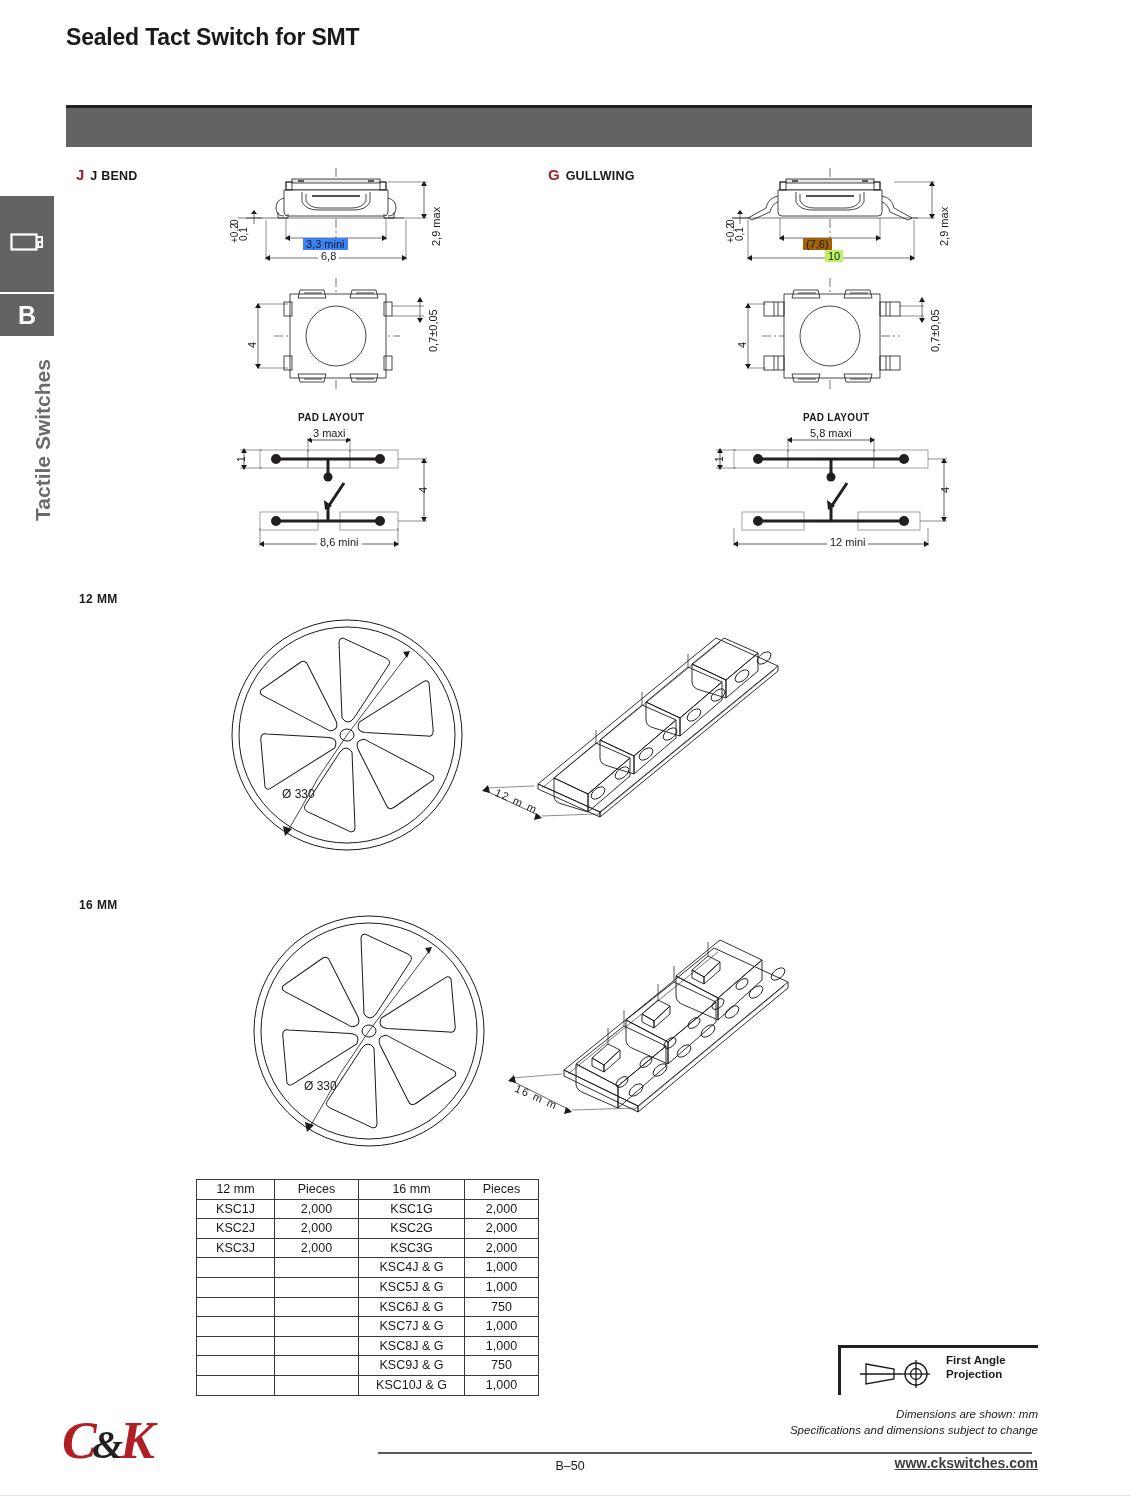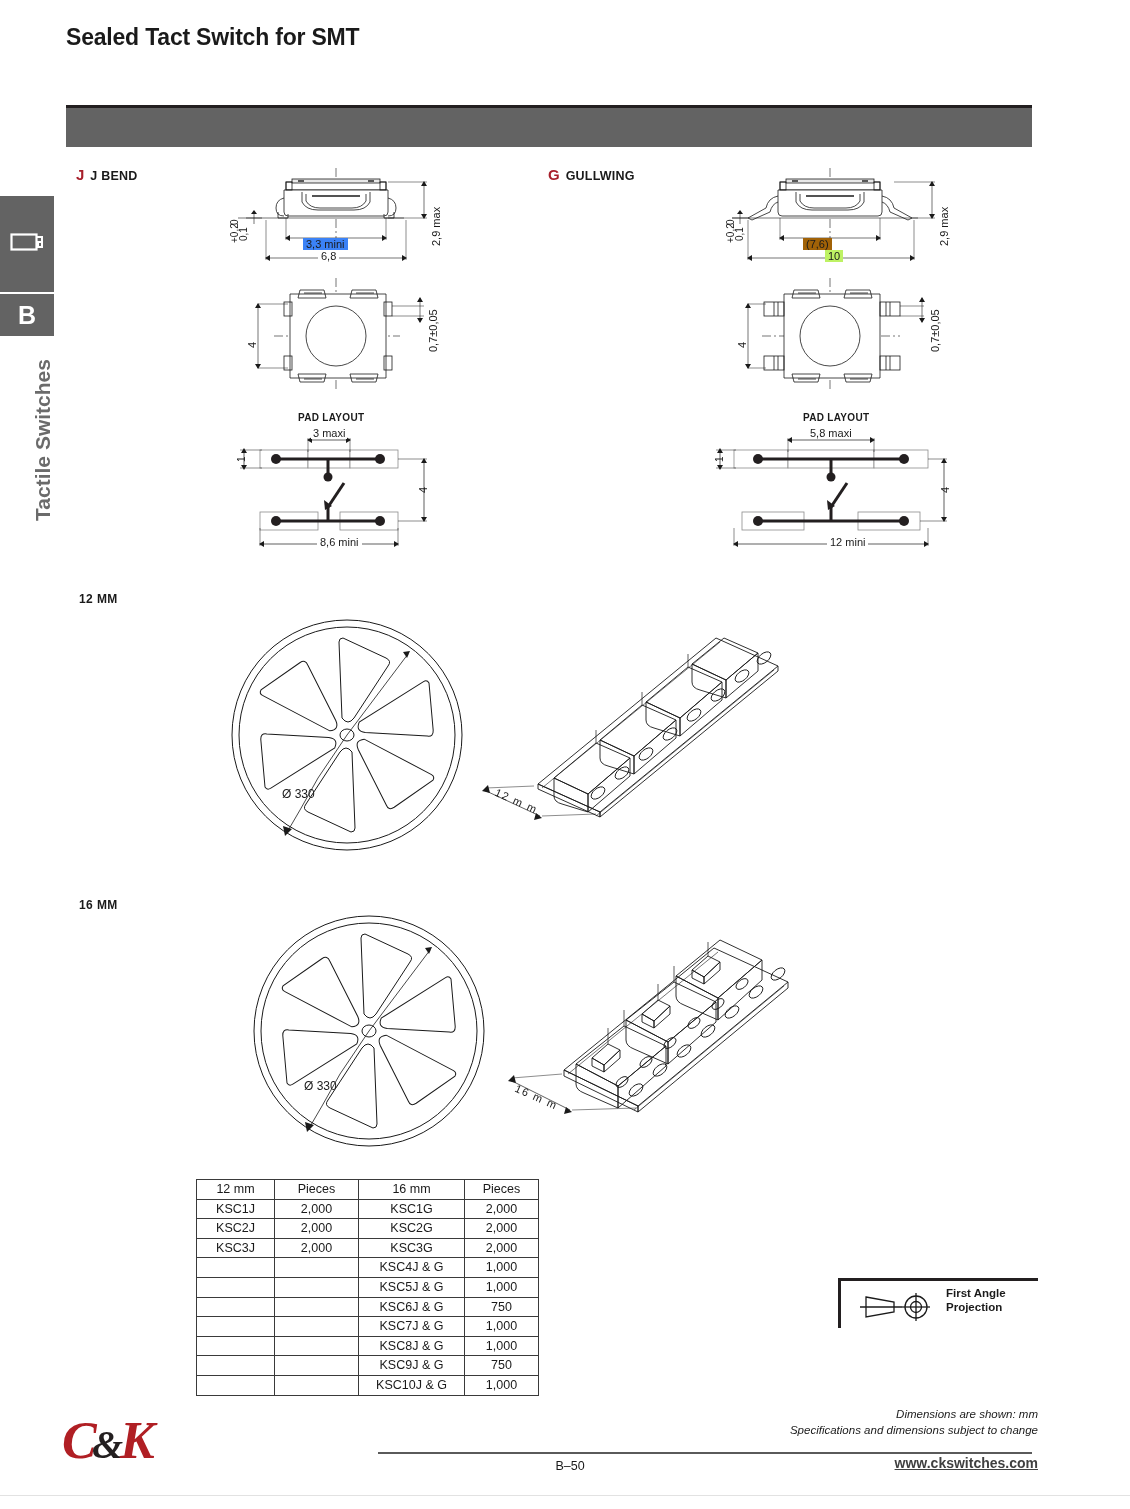--- a/index.html
+++ b/index.html
@@ -65,21 +65,21 @@
     height:18.6px; line-height:18.6px; padding:0 4px;
     text-align:center; font-weight:normal; color:#1a1a1a;
   }
   #pack-table .c1 { width:78px; }
   #pack-table .c2 { width:84px; }
   #pack-table .c3 { width:106px; }
   #pack-table .c4 { width:74px; }
   #pack-table thead td { font-weight:normal; }
 
   
-  #proj-block { position:absolute; left:838px; top:1278px; width:210px; height:52px; }
+  #proj-block { position:absolute; left:838px; top:1345px; width:210px; height:52px; }
   #proj-corner {
     position:absolute; left:0; top:0; width:200px; height:50px;
     border-top:3px solid #231f20; border-left:3px solid #231f20;
   }
   #proj-text { position:absolute; left:108px; top:8px; font-size:11.5px; font-weight:bold; line-height:14px; color:#1a1a1a;}
 
   .note-ital {
     position:absolute; right:92px; font-style:italic; font-size:11.5px; color:#1a1a1a; text-align:right; white-space:nowrap;
   }
 

